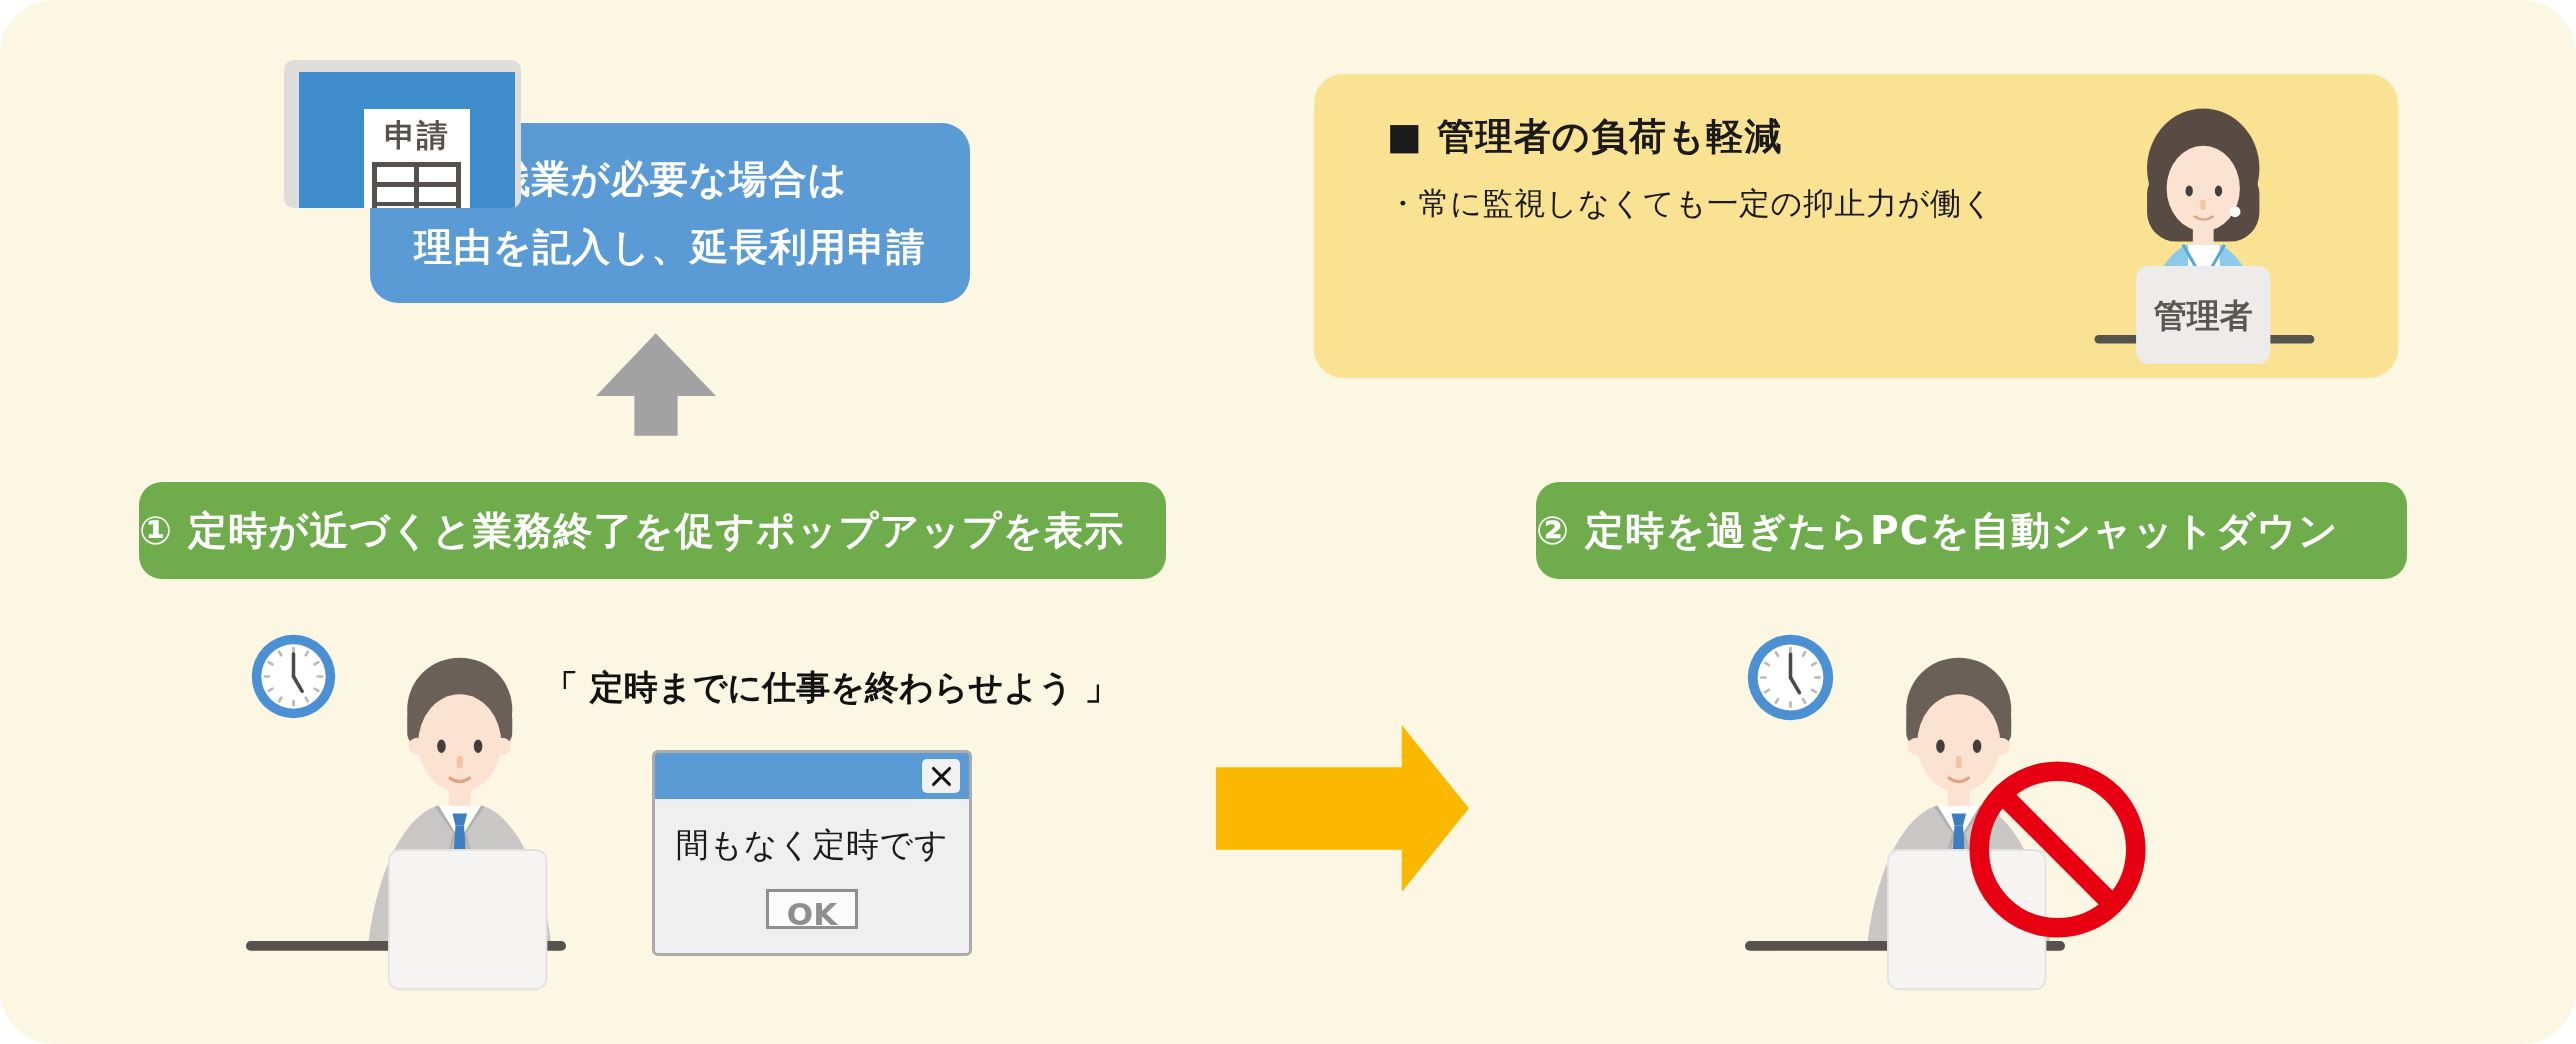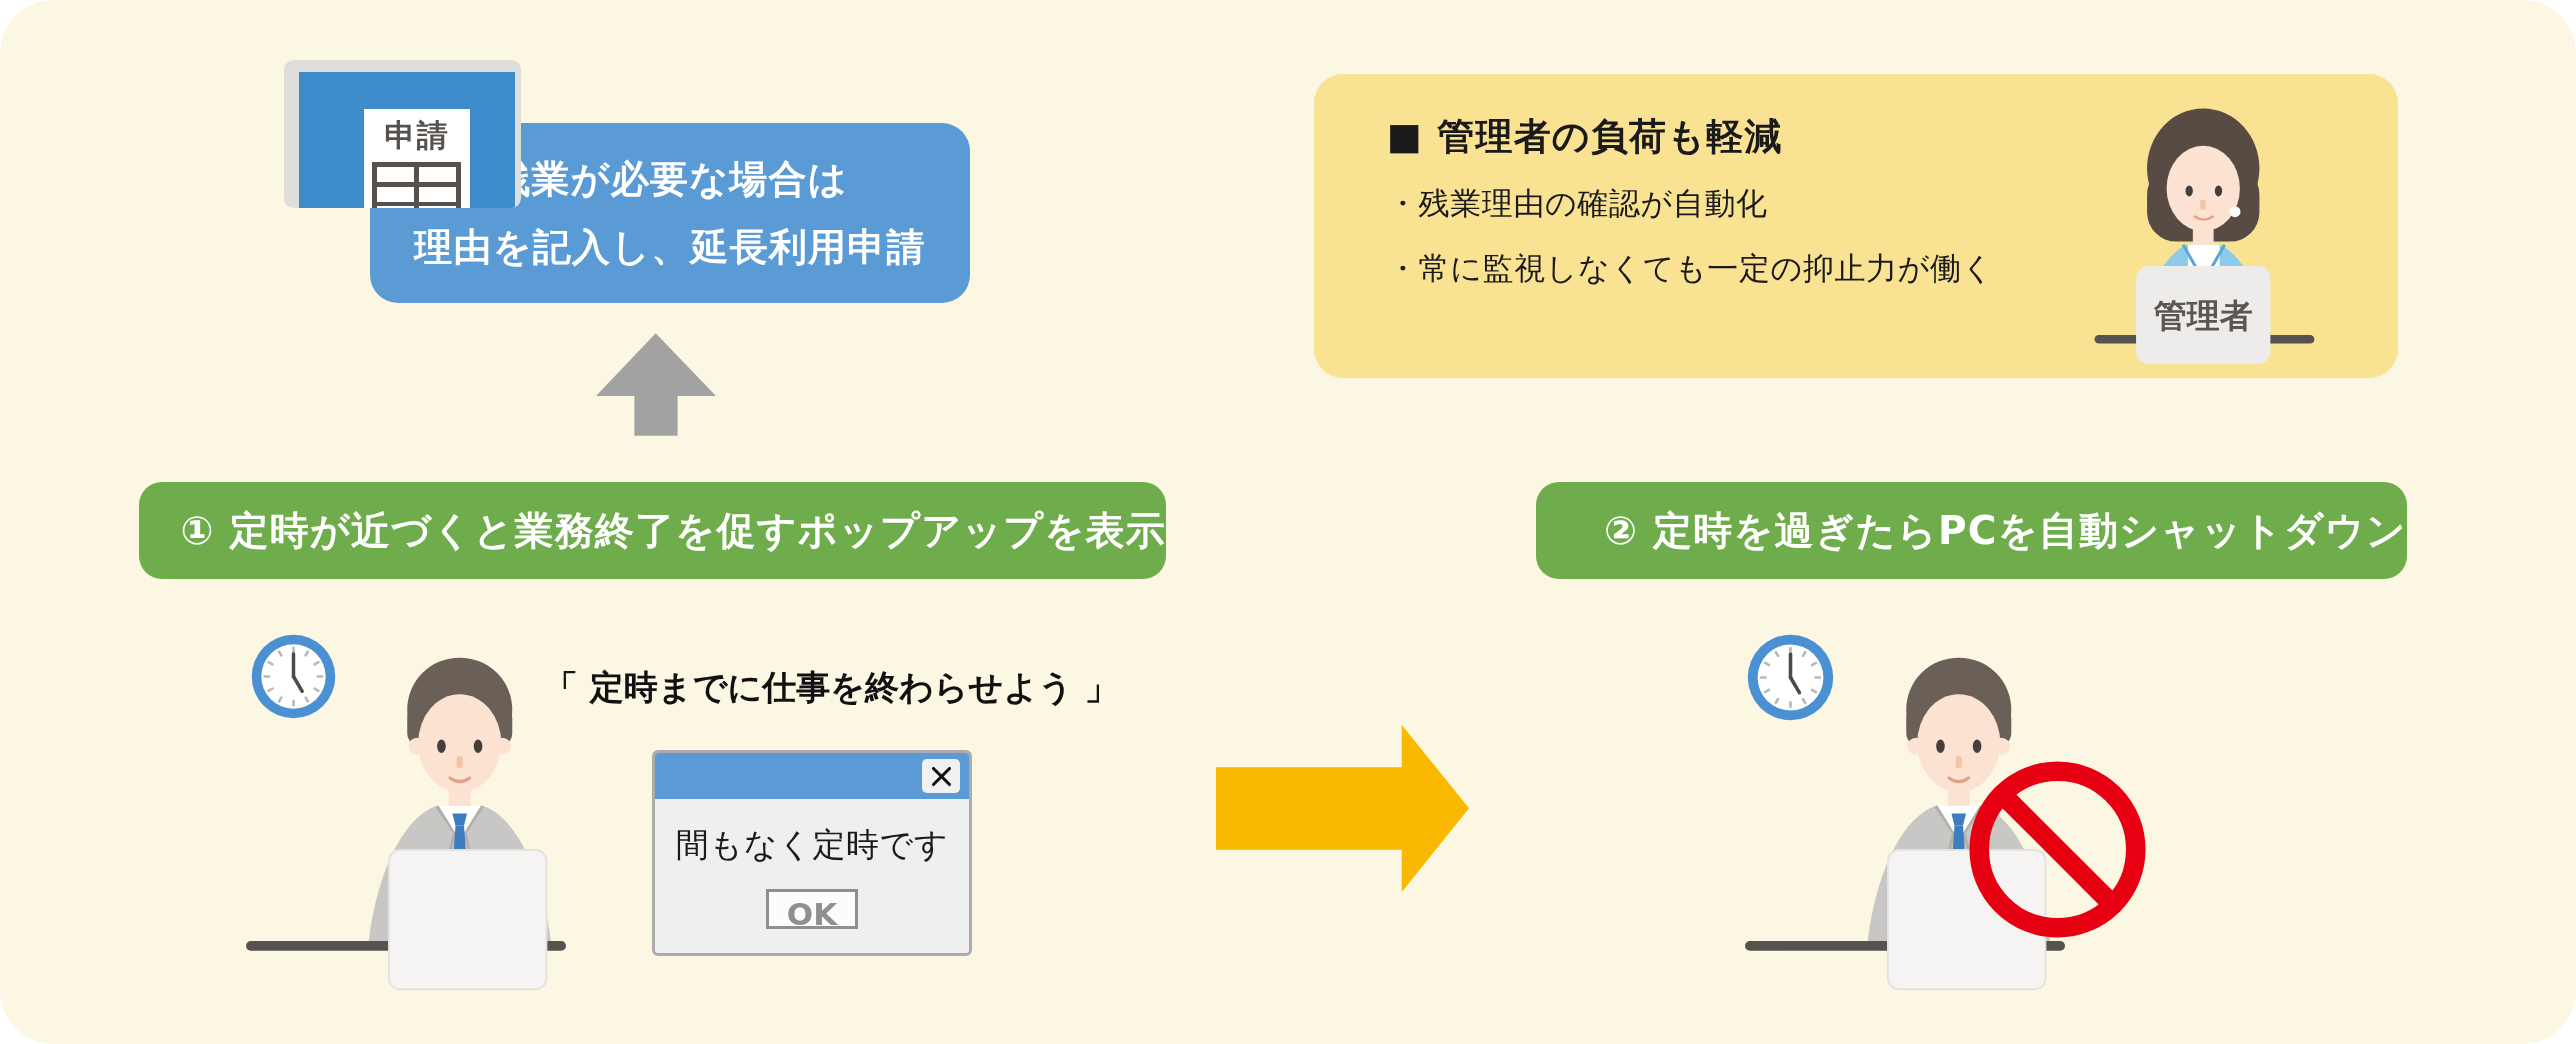--- a/index.html
+++ b/index.html
@@ -14,21 +14,21 @@
   #apply-label{margin-top:6.1px;font-size:31px;font-weight:bold;color:#57514D;letter-spacing:1.2px;}
   #apply-table{width:89px;height:64px;margin:4.9px auto 0;background:#57514D;display:grid;grid-template-columns:1fr 1fr;grid-template-rows:1fr 1fr 1fr;gap:4.9px;padding:4.9px;box-sizing:border-box;}
   #apply-table div{background:#ffffff;}
 
   
   #bubble{left:370px;top:123px;width:600px;height:180px;background:#5B9BD5;border-radius:28px;z-index:2;
           display:flex;flex-direction:column;justify-content:center;align-items:center;gap:17px;}
   .bubble-line{color:#ffffff;font-size:38px;font-weight:bold;letter-spacing:1.2px;white-space:nowrap;}
 
   
-  .banner{height:97px;background:#6FAD4C;border-radius:23px;display:flex;align-items:center;justify-content:flex-end;}
+  .banner{height:97px;background:#6FAD4C;border-radius:23px;display:flex;align-items:center;justify-content:flex-start;}
   #banner1{left:139px;top:482px;width:1027px;}
   #banner2{left:1536px;top:482px;width:871px;}
   .banner-label{color:#ffffff;font-size:39px;font-weight:bold;letter-spacing:1.2px;white-space:nowrap;}
 
   
   #benefits{left:1314px;top:74px;width:1084px;height:304px;background:#FAE293;border-radius:29px;}
   #benefits-title{position:absolute;left:73px;top:38px;font-size:37px;font-weight:bold;color:#1A1A1A;letter-spacing:1.2px;white-space:nowrap;text-align:center;}
   #benefits-list{position:absolute;left:73px;top:109px;margin:0;padding:0;list-style:none;}
   #benefits-list li{font-size:31px;color:#1A1A1A;margin-bottom:22.6px;letter-spacing:0.6px;white-space:nowrap;}
 
@@ -76,21 +76,20 @@
   <div class="abs banner" id="banner1">
     <div class="banner-label">① 定時が近づくと業務終了を促すポップアップを表示</div>
   </div>
   <div class="abs banner" id="banner2">
     <div class="banner-label">② 定時を過ぎたらPCを自動シャットダウン</div>
   </div>
 
   <div class="abs" id="benefits">
     <div id="benefits-title">■ 管理者の負荷も軽減</div>
     <ul id="benefits-list">
-      <li>・残業理由の確認が自動化</li>
       <li>・常に監視しなくても一定の抑止力が働く</li>
     </ul>
   </div>
 
   <svg class="abs" style="left:2078px;top:92px;z-index:2" width="281" height="287" viewBox="0 0 460 470">
     <ellipse cx="205" cy="125" rx="92" ry="98" fill="#574B44"></ellipse>
     <rect x="113" y="120" width="184" height="125" rx="48" fill="#574B44"></rect>
     <ellipse cx="205" cy="158" rx="60" ry="70" fill="#FCE3D1"></ellipse>
     <path d="M147,135 C158,92 180,78 205,78 C232,78 252,95 263,138 C267,95 245,55 205,55 C165,55 143,95 147,135 Z" fill="#574B44"></path>
     <circle cx="257" cy="196" r="9" fill="#FFFFFF"></circle>

